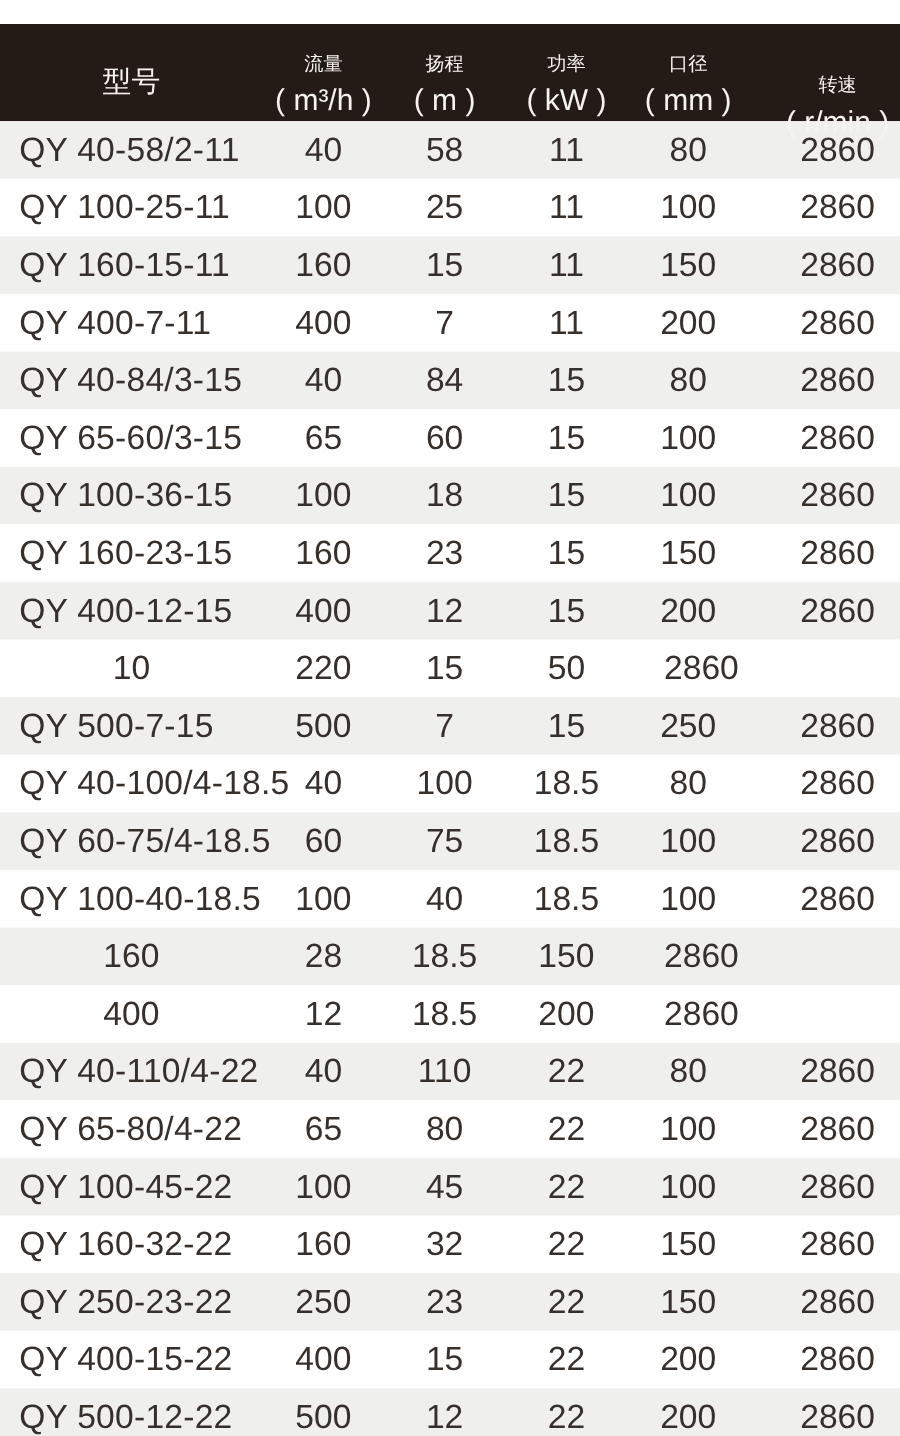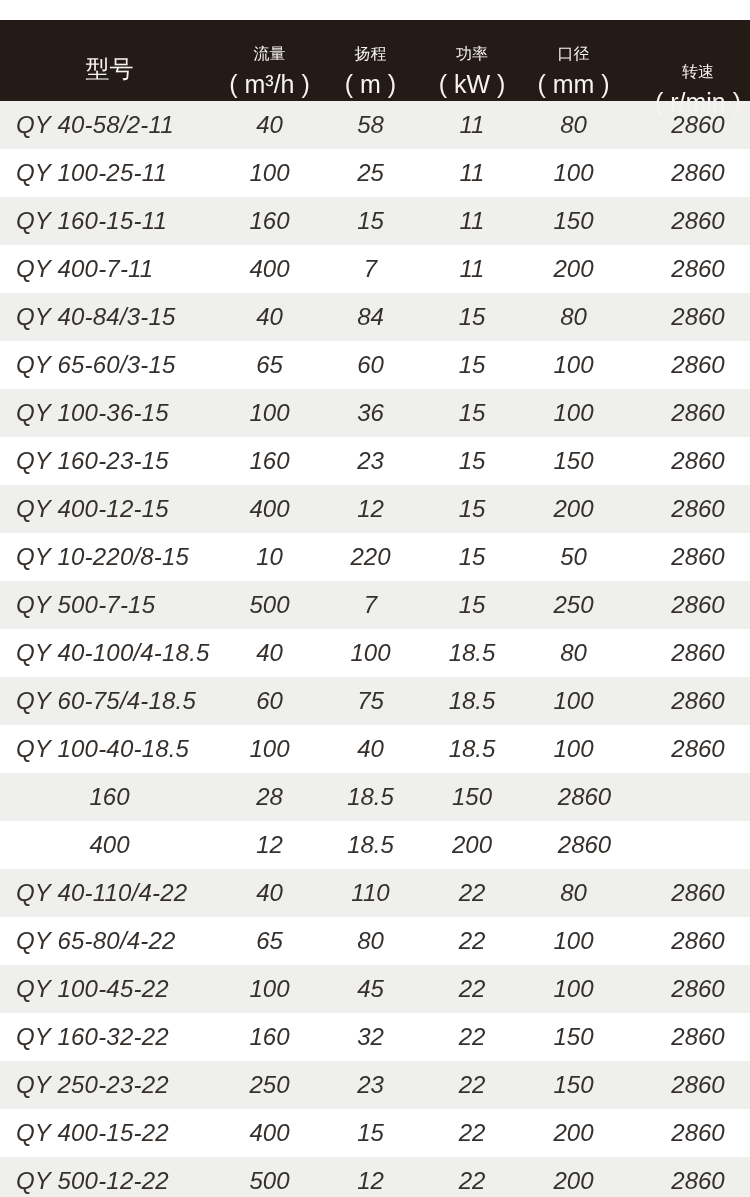--- a/index.html
+++ b/index.html
@@ -43,22 +43,21 @@
   .th .lbl  { font-size: 16px; }
   .th .unit { font-size: 25px; white-space: nowrap; }
   .th.model .lbl { font-size: 24px; }
   .th.speed { padding-left: 22px; margin-top: 37px; }
 
   
   .row {
     height: 48px;
     align-items: center;
     background: var(--row-bg);
-    font-size: 24px;
-    font-style: italic;
+    font-size: 28px;
   }
   .row:nth-child(odd) { background: var(--row-alt-bg); }
   .cell { text-align: center; white-space: nowrap; }
   .cell.model {
     text-align: left;
     padding-left: 16px;
     letter-spacing: 0.2px;
   }
   .cell.speed { padding-left: 22px; }
 </style>
@@ -138,21 +137,21 @@
         <div class="cell model">QY 65-60/3-15</div>
         <div class="cell flow">65</div>
         <div class="cell head">60</div>
         <div class="cell power">15</div>
         <div class="cell diameter">100</div>
         <div class="cell speed">2860</div>
       </div>
       <div class="row grid-row">
         <div class="cell model">QY 100-36-15</div>
         <div class="cell flow">100</div>
-        <div class="cell head">36</div>
+        <div class="cell head">18</div>
         <div class="cell power">15</div>
         <div class="cell diameter">100</div>
         <div class="cell speed">2860</div>
       </div>
       <div class="row grid-row">
         <div class="cell model">QY 160-23-15</div>
         <div class="cell flow">160</div>
         <div class="cell head">23</div>
         <div class="cell power">15</div>
         <div class="cell diameter">150</div>
@@ -160,21 +159,20 @@
       </div>
       <div class="row grid-row">
         <div class="cell model">QY 400-12-15</div>
         <div class="cell flow">400</div>
         <div class="cell head">12</div>
         <div class="cell power">15</div>
         <div class="cell diameter">200</div>
         <div class="cell speed">2860</div>
       </div>
       <div class="row grid-row">
-        <div class="cell model">QY 10-220/8-15</div>
         <div class="cell flow">10</div>
         <div class="cell head">220</div>
         <div class="cell power">15</div>
         <div class="cell diameter">50</div>
         <div class="cell speed">2860</div>
       </div>
       <div class="row grid-row">
         <div class="cell model">QY 500-7-15</div>
         <div class="cell flow">500</div>
         <div class="cell head">7</div>

